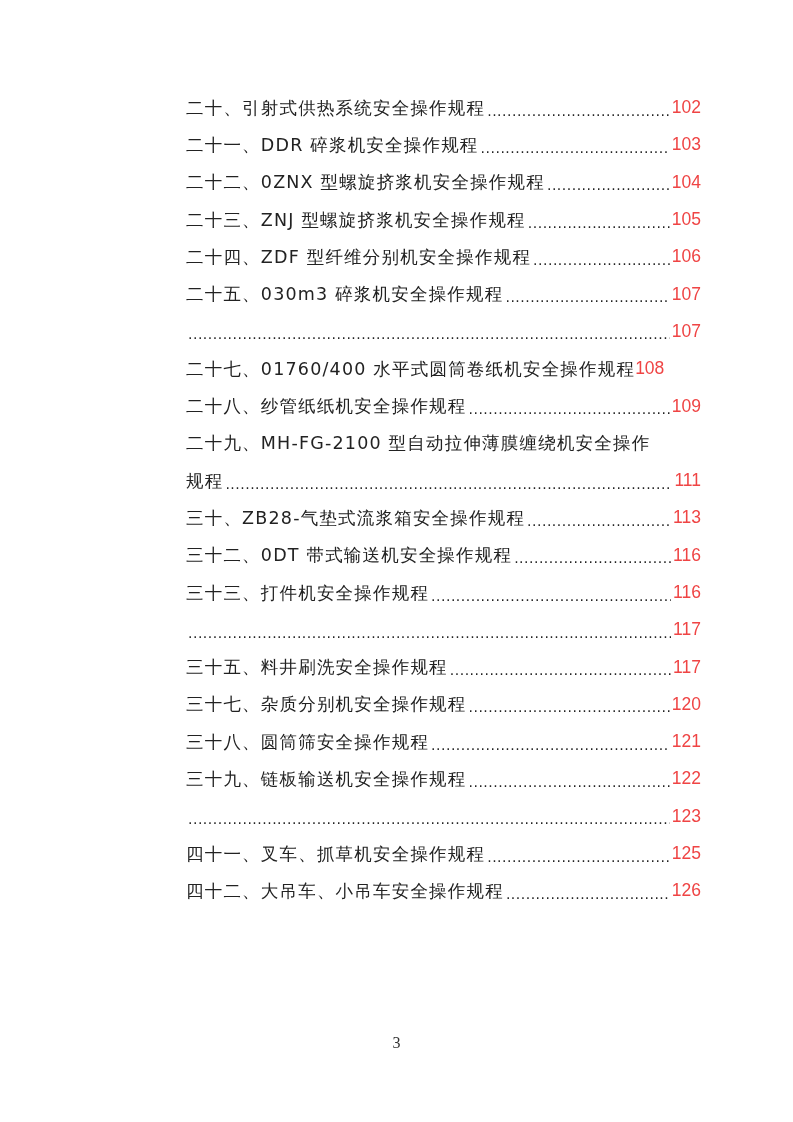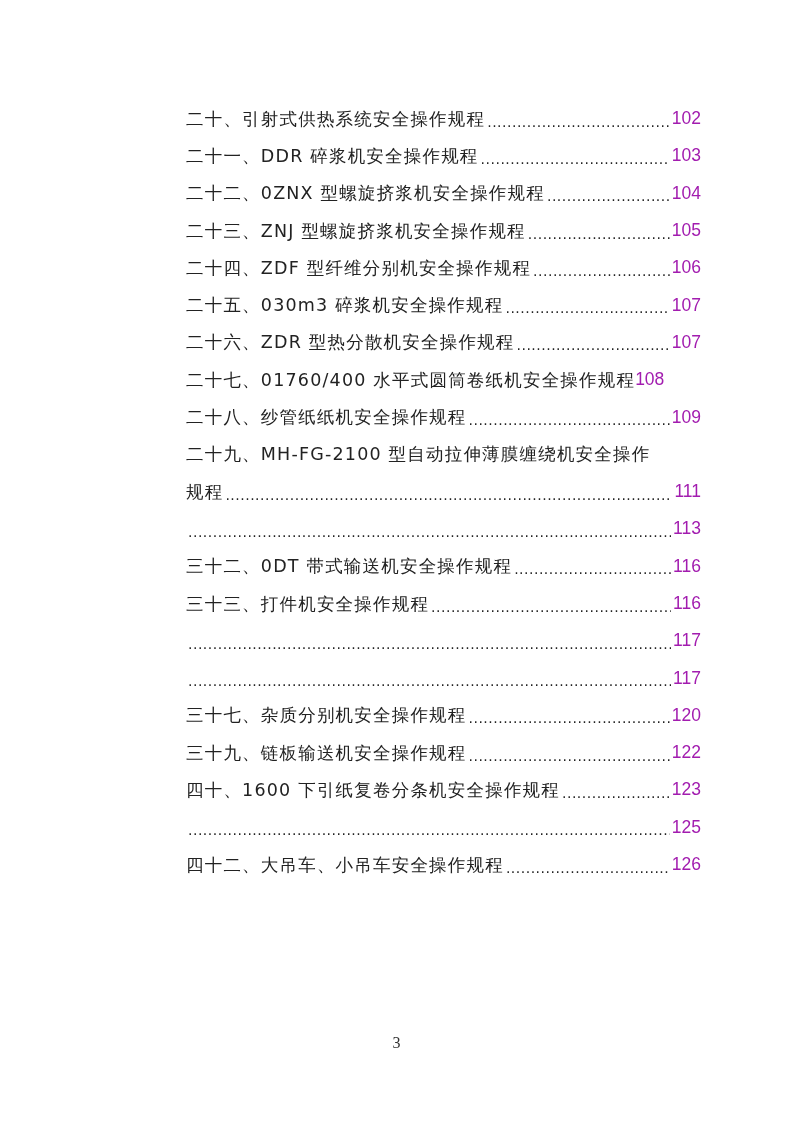--- a/index.html
+++ b/index.html
@@ -11,21 +11,21 @@
       width: 793px;
       height: 1122px;
       position: relative;
       overflow: hidden;
       font-family: "DejaVu Sans", "Liberation Sans", sans-serif;
       color: #1a1a1a;
     }
     .toc {
       position: absolute;
       left: 186px;
-      top: 100px;
+      top: 89px;
       width: 515px;
     }
     .toc-row {
       height: 37.3px;
       display: flex;
       align-items: center;
       font-size: 17.5px;
       letter-spacing: 1.2px;
       white-space: nowrap;
       overflow: hidden;
@@ -45,21 +45,21 @@
       margin: 0 2px;
       font-size: 14px;
       position: relative;
       top: 3px;
     }
     .toc-dots::before {
       content: "........................................................................................................................................................................";
     }
     .toc-page {
       flex: 0 0 auto;
-      color: #a21caf;
+      color: #ef4444;
       letter-spacing: 0;
       font-family: "Liberation Sans", sans-serif;
       font-size: 17.5px;
     }
     .page-number {
       position: absolute;
       left: 0;
       width: 793px;
       top: 1034px;
       text-align: center;
@@ -96,21 +96,20 @@
     <span class="toc-title">二十四、ZDF 型纤维分别机安全操作规程</span>
     <span class="toc-dots"></span>
     <span class="toc-page">106</span>
   </div>
   <div class="toc-row">
     <span class="toc-title">二十五、030m3 碎浆机安全操作规程</span>
     <span class="toc-dots"></span>
     <span class="toc-page">107</span>
   </div>
   <div class="toc-row">
-    <span class="toc-title">二十六、ZDR 型热分散机安全操作规程</span>
     <span class="toc-dots"></span>
     <span class="toc-page">107</span>
   </div>
   <div class="toc-row nodots">
     <span class="toc-title">二十七、01760/400 水平式圆筒卷纸机安全操作规程</span>
 
     <span class="toc-page">108</span>
   </div>
   <div class="toc-row">
     <span class="toc-title">二十八、纱管纸纸机安全操作规程</span>
@@ -119,57 +118,64 @@
   </div>
   <div class="toc-row wrap-first">
     <span class="toc-title">二十九、MH-FG-2100 型自动拉伸薄膜缠绕机安全操作</span>
   </div>
   <div class="toc-row">
     <span class="toc-title">规程</span>
     <span class="toc-dots"></span>
     <span class="toc-page">111</span>
   </div>
   <div class="toc-row">
+    <span class="toc-title">三十、ZB28-气垫式流浆箱安全操作规程</span>
     <span class="toc-dots"></span>
     <span class="toc-page">113</span>
   </div>
   <div class="toc-row">
     <span class="toc-title">三十二、0DT 带式输送机安全操作规程</span>
     <span class="toc-dots"></span>
     <span class="toc-page">116</span>
   </div>
   <div class="toc-row">
     <span class="toc-title">三十三、打件机安全操作规程</span>
     <span class="toc-dots"></span>
     <span class="toc-page">116</span>
   </div>
   <div class="toc-row">
     <span class="toc-dots"></span>
     <span class="toc-page">117</span>
   </div>
   <div class="toc-row">
+    <span class="toc-title">三十五、料井刷洗安全操作规程</span>
     <span class="toc-dots"></span>
     <span class="toc-page">117</span>
   </div>
   <div class="toc-row">
     <span class="toc-title">三十七、杂质分别机安全操作规程</span>
     <span class="toc-dots"></span>
     <span class="toc-page">120</span>
   </div>
   <div class="toc-row">
+    <span class="toc-title">三十八、圆筒筛安全操作规程</span>
+    <span class="toc-dots"></span>
+    <span class="toc-page">121</span>
+  </div>
+  <div class="toc-row">
     <span class="toc-title">三十九、链板输送机安全操作规程</span>
     <span class="toc-dots"></span>
     <span class="toc-page">122</span>
   </div>
   <div class="toc-row">
-    <span class="toc-title">四十、1600 下引纸复卷分条机安全操作规程</span>
     <span class="toc-dots"></span>
     <span class="toc-page">123</span>
   </div>
   <div class="toc-row">
+    <span class="toc-title">四十一、叉车、抓草机安全操作规程</span>
     <span class="toc-dots"></span>
     <span class="toc-page">125</span>
   </div>
   <div class="toc-row">
     <span class="toc-title">四十二、大吊车、小吊车安全操作规程</span>
     <span class="toc-dots"></span>
     <span class="toc-page">126</span>
   </div>
 </div>
 

